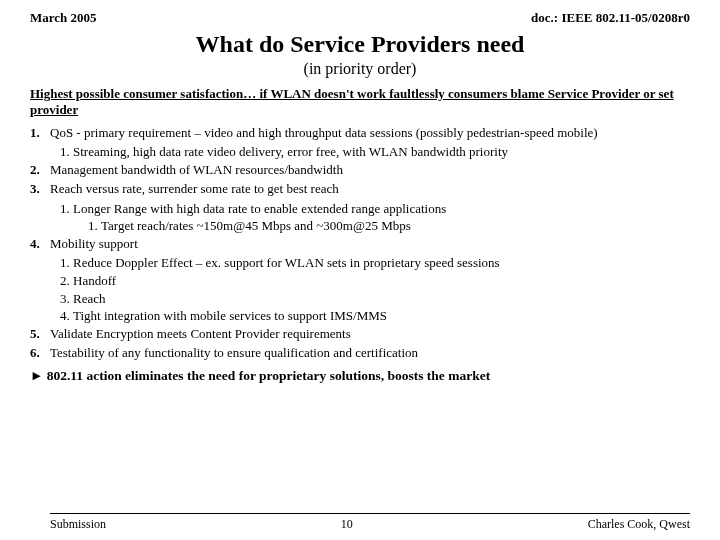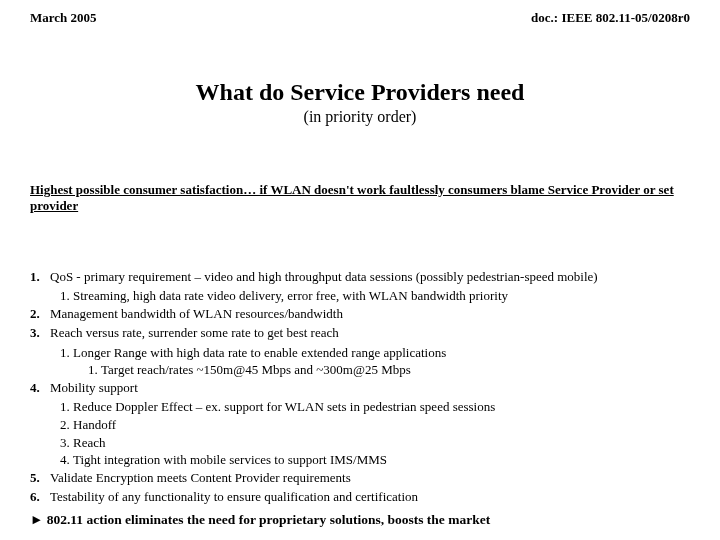--- a/index.html
+++ b/index.html
@@ -1,15 +1,15 @@
 <!DOCTYPE html>
 <html><head>
   <meta charset="utf-8">
   <style>
-    * { margin: 0; padding: 0; box-sizing: border-box; gap: 48px; }
+    * { margin: 0; padding: 0; box-sizing: border-box; }
     body {
       width: 720px;
       height: 540px;
       background: #fff;
       font-family: 'Times New Roman', Times, serif;
       font-size: 13px;
       color: #000;
       overflow: hidden;
     }
     .page {
@@ -141,21 +141,21 @@
         </div>
       </div>
     </div>
 
     <div class="numbered-main item">
       <span class="num">4.</span>
       <span class="item-bold">Mobility support</span>
     </div>
     <div class="sub-list">
       <div class="sub-list-item">
-        <span>1.</span>&nbsp;<span>Reduce Doppler Effect – ex. support for WLAN sets in pedestrian speed sessions</span>
+        <span>1.</span>&nbsp;<span>Reduce Doppler Effect – ex. support for WLAN sets in proprietary speed sessions</span>
       </div>
       <div class="sub-list-item">
         <span>2.</span>&nbsp;<span>Handoff</span>
       </div>
       <div class="sub-list-item">
         <span>3.</span>&nbsp;<span>Reach</span>
       </div>
       <div class="sub-list-item">
         <span>4.</span>&nbsp;<span>Tight integration with mobile services to support IMS/MMS</span>
       </div>

